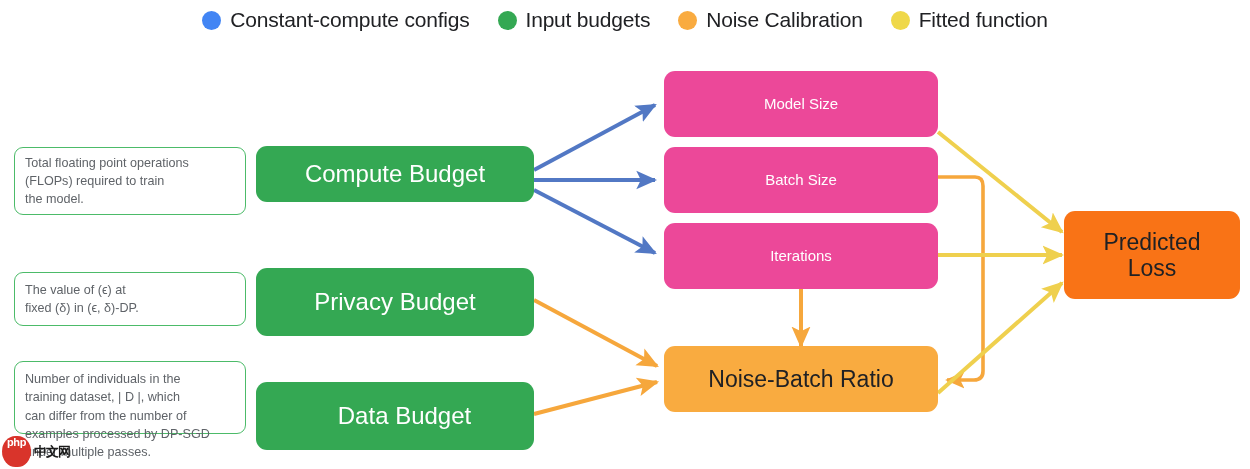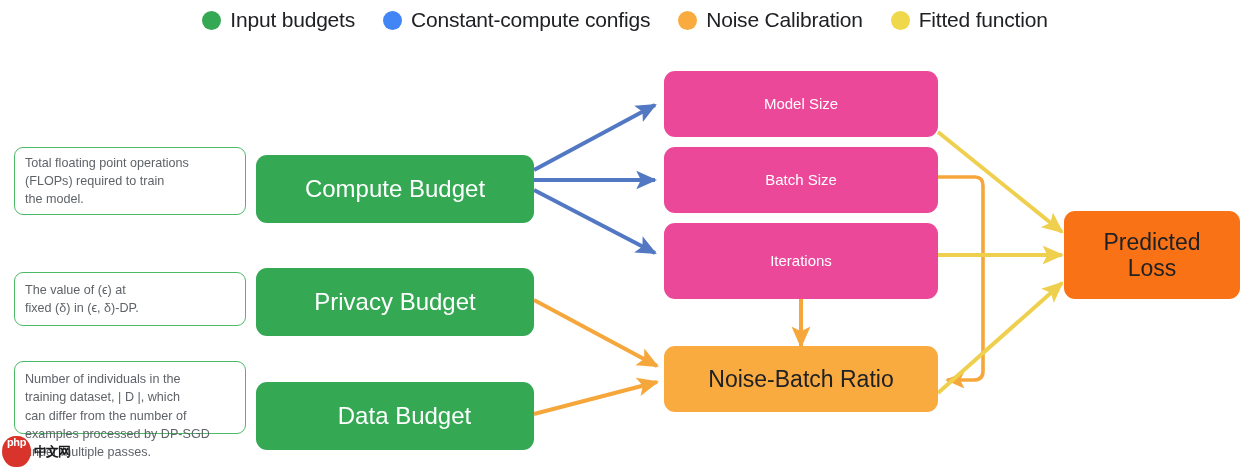--- a/index.html
+++ b/index.html
@@ -128,26 +128,26 @@
     font-weight: bold;
     letter-spacing: -1px;
     line-height: 1;
   }
 </style>
 </head>
 <body>
 
 <div id="legend">
   <div class="legend-item">
+    <span class="legend-dot" style="background:#4285F4"></span>
+    <span class="legend-label">Constant-compute configs</span>
+  </div>
+  <div class="legend-item">
     <span class="legend-dot" style="background:#34A853"></span>
     <span class="legend-label">Input budgets</span>
-  </div>
-  <div class="legend-item">
-    <span class="legend-dot" style="background:#4285F4"></span>
-    <span class="legend-label">Constant-compute configs</span>
   </div>
   <div class="legend-item">
     <span class="legend-dot" style="background:#F9AB40"></span>
     <span class="legend-label">Noise Calibration</span>
   </div>
   <div class="legend-item">
     <span class="legend-dot" style="background:#EFD849"></span>
     <span class="legend-label">Fitted function</span>
   </div>
 </div>
@@ -204,31 +204,31 @@
 <div class="note" style="left:14px; top:361px; width:232px; height:73px; align-items:flex-start;">
   <span>
     <span>Number of individuals in the</span><br>
     <span>training dataset, | D |, which</span><br>
     <span>can differ from the number of</span><br>
     <span>examples processed by DP-SGD</span><br>
     <span>under multiple passes.</span>
   </span>
 </div>
 
-<div class="node node-green" style="left:256px; top:146px; width:278px; height:68px;margin-top:9px;">Compute Budget</div>
+<div class="node node-green" style="left:256px; top:146px; width:278px; height:56px;">Compute Budget</div>
 
 <div class="node node-green" style="left:256px; top:268px; width:278px; height:68px;">Privacy Budget</div>
 
 <div class="node node-green" style="left:256px; top:382px; width:278px; height:68px;padding-left:19px;">Data Budget</div>
 
 <div class="node node-blue" style="left:664px; top:71px; width:274px; height:66px;">Model Size</div>
 
 <div class="node node-blue" style="left:664px; top:147px; width:274px; height:66px;">Batch Size</div>
 
-<div class="node node-blue" style="left:664px; top:223px; width:274px; height:76px;">Iterations</div>
+<div class="node node-blue" style="left:664px; top:223px; width:274px; height:66px;">Iterations</div>
 
 <div class="node node-orange" style="left:664px; top:346px; width:274px; height:66px;">Noise-Batch Ratio</div>
 
 <div class="node node-yellow" style="left:1064px; top:211px; width:176px; height:88px; flex-direction:column;">
   <span>Predicted</span>
   <span>Loss</span>
 </div>
 
 <div id="watermark">
   <span class="wm-php">php</span>

